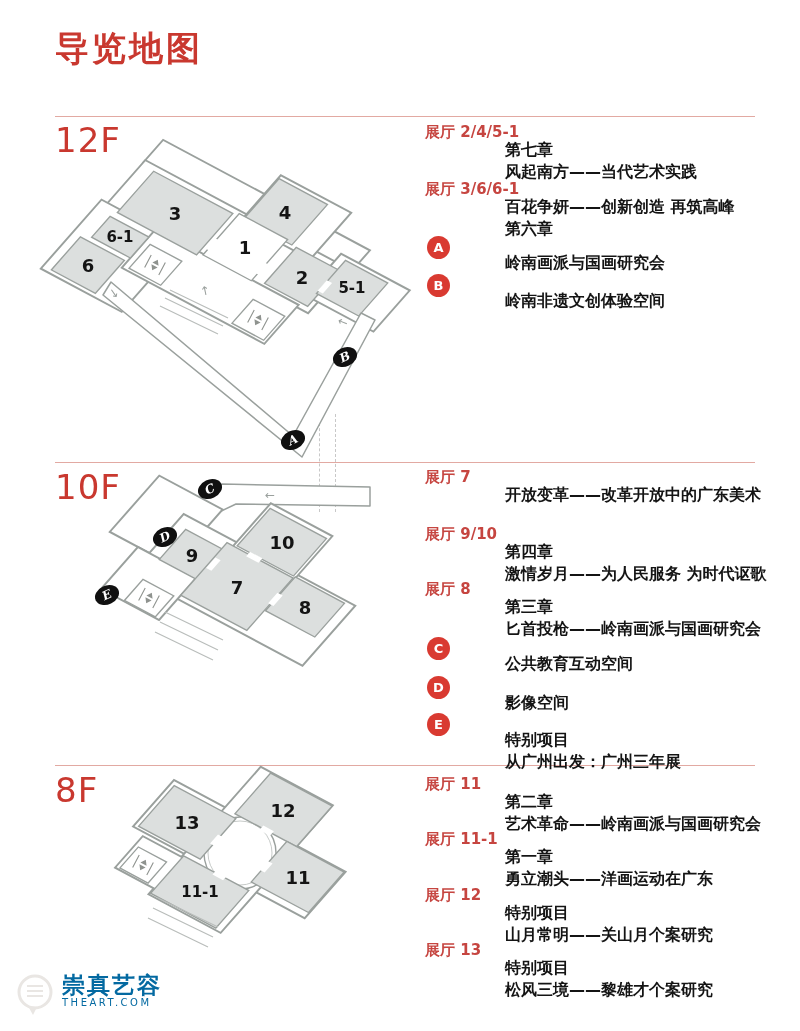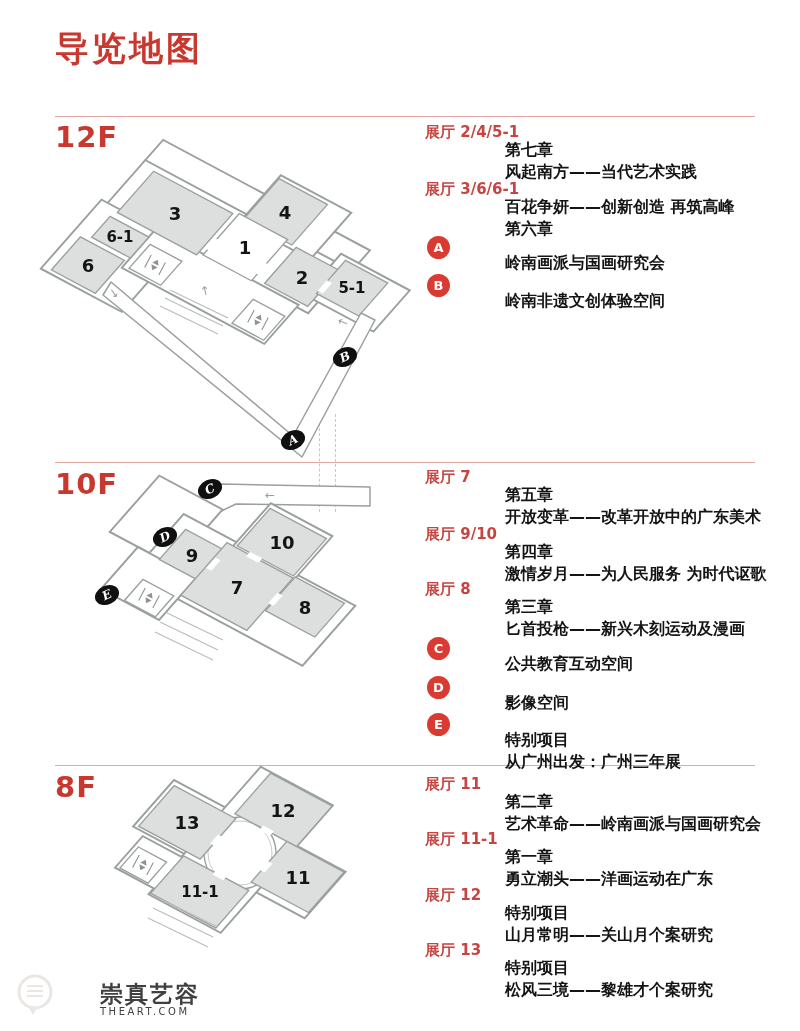--- a/index.html
+++ b/index.html
@@ -1,21 +1,21 @@
 <!DOCTYPE html>
 <html><head>
 <meta charset="utf-8">
 <style>
   html,body{margin:0;padding:0;background:#fff;}
   .page{position:relative;width:800px;height:1031px;background:#fff;overflow:hidden;
         font-family:"DejaVu Sans","Liberation Sans",sans-serif;color:#141414;border-radius:28px;}
   .page-title{position:absolute;left:55px;top:26px;font-size:34px;font-weight:800;
         letter-spacing:3px;color:#c9382f;}
   .divider{position:absolute;left:55px;width:700px;height:0;border-top:1.5px solid #e2a9a2;}
-  .floor-label{position:absolute;left:55px;font-size:29px;font-weight:700;letter-spacing:1px;color:#c9382f;text-align:right;}
+  .floor-label{position:absolute;left:55px;font-size:34px;font-weight:400;letter-spacing:1px;color:#c9382f;text-align:right;}
   .plan{position:absolute;left:30px;}
   .slab{fill:#ffffff;stroke:#9aa09d;stroke-width:2;}
   .room{fill:#dcdfde;stroke:#9aa09d;stroke-width:1.4;}
   .roomw{fill:#ffffff;stroke:#9aa09d;stroke-width:1.4;}
   .door{fill:#ffffff;stroke:none;}
   .band{fill:#ffffff;stroke:#9aa09d;stroke-width:1.5;stroke-linejoin:round;}
   .stair{stroke:#b9bdbb;stroke-width:1.2;fill:none;}
   .rnum{font-family:"DejaVu Sans","Liberation Sans",sans-serif;font-weight:600;font-size:18px;
         fill:#141414;text-anchor:middle;dominant-baseline:central;}
   .rnum.small{font-size:15px;}
@@ -23,21 +23,21 @@
         font-size:12px;fill:#ffffff;text-anchor:middle;dominant-baseline:central;}
   .maparrow{fill:#9aa09d;font-size:12px;text-anchor:middle;dominant-baseline:central;}
   .elev{stroke:#8f938f;stroke-width:1.1;fill:none;}
   .elevt{fill:#8f938f;stroke:none;}
   .dash-connector{position:absolute;width:0;border-left:1px dashed #c8c8c8;}
   .lrow{position:absolute;left:0;width:800px;}
   .hall{position:absolute;left:425px;top:0;font-size:15px;font-weight:700;color:#c64540;white-space:nowrap;}
   .lbadge{position:absolute;left:427px;top:0;width:23px;height:23px;border-radius:50%;
         background:#d93a31;color:#fff;font-size:13px;font-weight:700;text-align:center;line-height:23px;}
   .ltext{position:absolute;left:505px;top:0;font-size:16px;font-weight:600;line-height:22px;white-space:nowrap;margin-top:16px;}
-  .watermark{position:absolute;left:14px;top:973px;display:flex;align-items:flex-end;color:#404040;gap:38px;}
+  .watermark{position:absolute;left:14px;top:973px;display:flex;align-items:flex-start;color:#0369a1;}
   .wm-text{margin-left:6px;}
   .wm-cn{font-size:23px;font-weight:700;letter-spacing:2px;line-height:24px;}
   .wm-en{font-size:10px;font-weight:400;letter-spacing:2.5px;line-height:11px;}
 </style>
 </head>
 <body>
 
 <div class="page">
 
   <div class="page-title">导览地图</div>
@@ -204,36 +204,35 @@
   <div class="lrow" style="top:274px">
     <div class="lbadge">B</div>
     <div class="ltext">
         <div>岭南非遗文创体验空间</div>
       </div>
   </div>
 
   <div class="lrow" style="top:468px">
     <div class="hall">展厅 7</div>
     <div class="ltext">
-        <div>第五章</div>
       <div>开放变革——改革开放中的广东美术</div>
       </div>
   </div>
   <div class="lrow" style="top:525px">
     <div class="hall">展厅 9/10</div>
     <div class="ltext">
         <div>第四章</div>
       <div>激情岁月——为人民服务 为时代讴歌</div>
       </div>
   </div>
   <div class="lrow" style="top:580px">
     <div class="hall">展厅 8</div>
     <div class="ltext">
         <div>第三章</div>
-      <div>匕首投枪——新兴木刻运动及漫画</div>
+      <div>匕首投枪——岭南画派与国画研究会</div>
       </div>
   </div>
   <div class="lrow" style="top:637px">
     <div class="lbadge">C</div>
     <div class="ltext">
         <div>公共教育互动空间</div>
       </div>
   </div>
   <div class="lrow" style="top:676px">
     <div class="lbadge">D</div>

